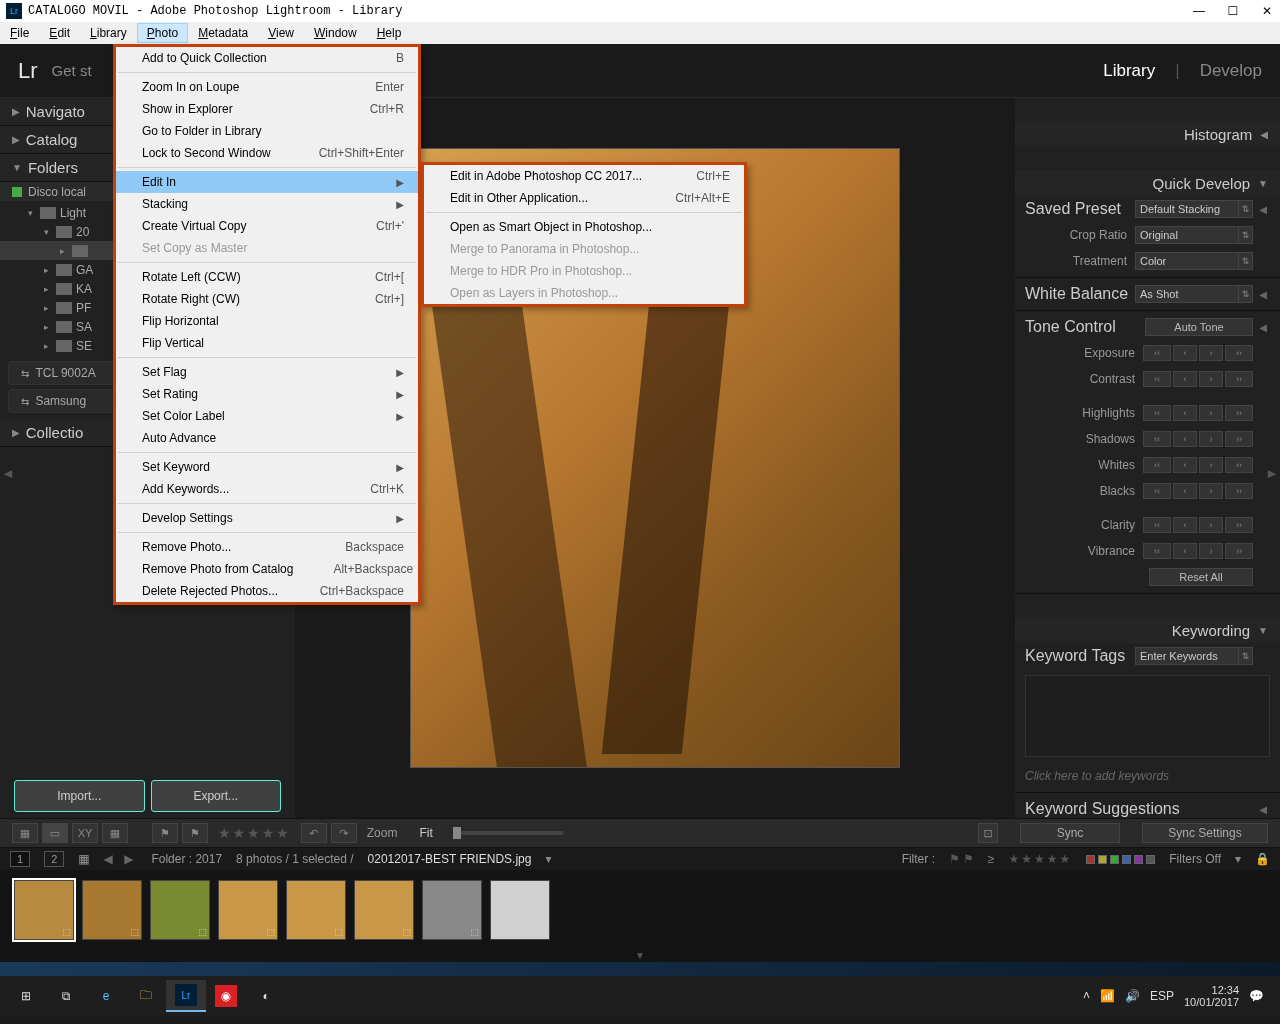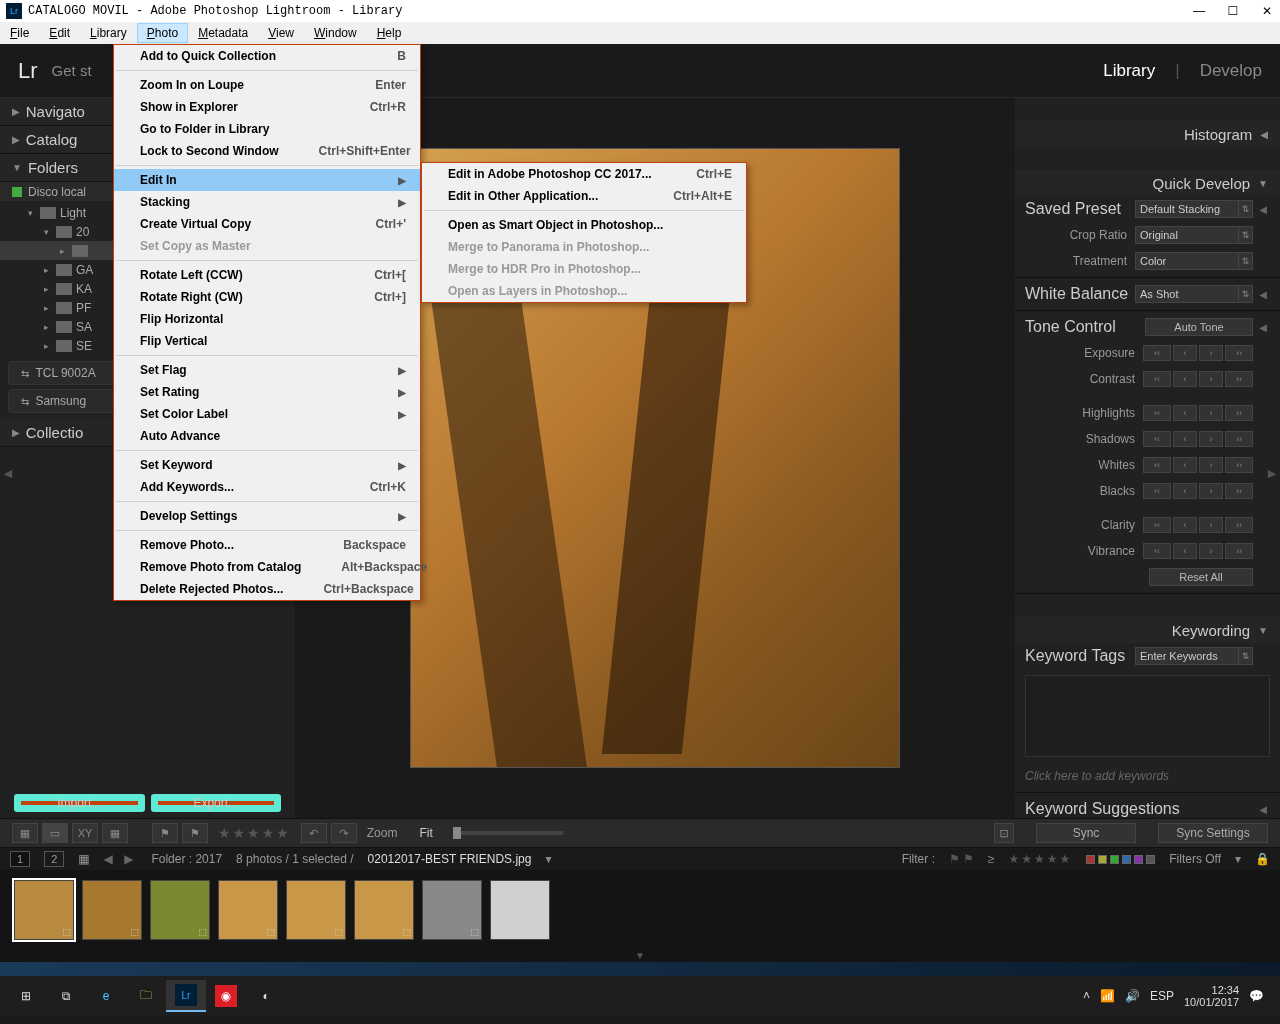--- a/index.html
+++ b/index.html
@@ -24,21 +24,21 @@
 .panelhdr .arrow { margin-right: 6px; font-size: 10px; color: #888; }
 .panelhdr .tail { margin-left: auto; font-size: 10px; color: #666; }
 .folderlist { padding: 2px 0; }
 .folderrow { height: 19px; display: flex; align-items: center; padding-left: 12px; font-size: 12px; color: #aaa; }
 .folderrow.sel { background: #3a3a3a; }
 .folderrow .expand { width: 12px; font-size: 9px; color: #888; }
 .folderrow .foldericon { width: 16px; height: 12px; background: #666; margin-right: 4px; border-radius: 1px; }
 .devicerow { height: 24px; display: flex; align-items: center; padding-left: 12px; font-size: 12px; color: #aaa; border: 1px solid #333; margin: 4px 8px; border-radius: 3px; background: #2a2a2a; }
 .devicerow .plug { margin-right: 6px; font-size: 10px;}
 .btnrow { position: absolute; bottom: 6px; left: 0; right: 0; display: flex; gap: 6px; padding: 0 14px; }
-.pbtn { flex: 1; height: 18px; background: #c2410c; border: 7px solid #5eead4; color: #ccc; font-size: 12px; display: flex; align-items: center; justify-content: center; border-radius: 3px; }
+.pbtn { flex: 1; height: 32px; background: #404040; border: 1px solid #5eead4; color: #ccc; font-size: 12px; display: flex; align-items: center; justify-content: center; border-radius: 3px; }
 .centerarea { flex: 1; background: #1a1a1a; display: flex; align-items: center; justify-content: center; position: relative;}
 .photo { width: 490px; height: 620px; background: linear-gradient(135deg, #d4a050 0%, #b87830 40%, #8a5a20 70%, #6a4518 100%); border: 1px solid #555; position: relative; overflow: hidden;}
 .photo::before { content: ''; position: absolute; left: 45%; top: 8%; width: 80px; height: 90%; background: rgba(30,15,5,0.55); transform: skewX(-6deg); border-radius: 40px 40px 0 0;}
 .photo::after { content: ''; position: absolute; left: 10%; top: 15%; width: 90px; height: 85%; background: rgba(30,15,5,0.5); transform: skewX(8deg); border-radius: 40px 40px 0 0;}
 .rightpanel { width: 265px; background: #212121; color: #aaa; font-size: 12px; overflow: hidden; }
 .rpanelhdr { height: 26px; display: flex; align-items: center; justify-content: flex-end; padding: 0 12px 0 12px; background: #252525; font-size: 15px; color: #ccc; margin-top: 23px; }
 .rpanelhdr .tail { margin-left: 8px; font-size: 10px; color: #888; }
 .qrow { display: flex; align-items: center; height: 26px; padding: 0 10px; }
 .qrow .qlabel { flex: 1; text-align: right; padding-right: 8px; color: #999; font-size: 12px;}
 .qrow .qlabelL { color: #ccc; font-size: 16px;}
@@ -71,21 +71,21 @@
 .thumb { width: 60px; height: 60px; background: #b88a40; border: 1px solid #444; position: relative;}
 .thumb.sel { outline: 2px solid #fff; }
 .thumb .badge { position: absolute; bottom: 2px; right: 2px; font-size: 9px; color: #ddd;}
 .taskbar { height: 40px; background: #1e1e1e; display: flex; align-items: center; padding: 0 6px; color: #ddd; font-size: 12px; }
 .taskbar .tbicon { width: 40px; height: 32px; display: flex; align-items: center; justify-content: center; }
 .taskbar .tbicon.active { background: #333; border-bottom: 2px solid #76b9ed;}
 .taskbar .tray { margin-left: auto; display: flex; align-items: center; gap: 10px; padding-right: 10px;}
 .taskbar .clock { text-align: right; font-size: 11px; line-height: 12px;}
 
 
-.dropdown { position: absolute; background: #f0f0f0; border: 1px solid #c2410c; box-shadow: 3px 3px 6px rgba(0,0,0,0.3); font-size: 12px; color: #000; z-index: 100; font-weight: bold;}
+.dropdown { position: absolute; background: #f0f0f0; border: 3px solid #c2410c; box-shadow: 3px 3px 6px rgba(0,0,0,0.3); font-size: 12px; color: #000; z-index: 100;}
 .dropdown .drow { height: 22px; display: flex; align-items: center; padding: 0 14px 0 26px; white-space: nowrap;}
 .dropdown .drow.sep { height: 1px; background: #d0d0d0; margin: 3px 2px; padding: 0;}
 .dropdown .drow.highlighted { background: #91c9f7; }
 .dropdown .drow.disabled { color: #999; }
 .dropdown .drow .dlabel { flex: 1; padding-right: 40px;}
 .dropdown .drow .dshortcut { color: #555; }
 .dropdown .drow .darrow { margin-left: auto; font-size: 10px; color: #555;}
 #photo-menu { top: 44px; left: 113px; width: 308px;}
 #editin-menu { top: 162px; left: 421px; width: 326px;}
 .edgecollapse { position: absolute; width: 16px; top: 98px; bottom: 176px; display: flex; align-items: center; justify-content: center; color: #555; font-size: 11px;}
@@ -388,21 +388,21 @@
     <div class="tb">↷</div>
   </div>
   <span class="zoomlbl">Zoom</span>
   <span class="fit">Fit</span>
   <div style="width:110px;height:4px;background:#444;margin-left:10px;position:relative;">
       <div style="position:absolute;left:0;top:-4px;width:8px;height:12px;background:#888;"></div>
     </div>
   <div style="flex:1"></div>
   <div class="tb" style="width:20px;">⊡</div>
   <div class="syncbtn">Sync</div>
-  <div class="syncbtn" style="width:110px;">Sync Settings</div>
+  <div class="syncbtn" style="width:126px;">Sync Settings</div>
 </div>
 
 <div class="statusbar">
   <span class="pagebox" style="background:#111;">1</span>
   <span class="pagebox">2</span>
   <span>▦</span>
   <span class="navarrows">◀ ▶</span>
   <span>Folder : 2017</span>
   <span>8 photos / 1 selected /</span>
   <span style="color:#ddd;">02012017-BEST FRIENDS.jpg</span>

